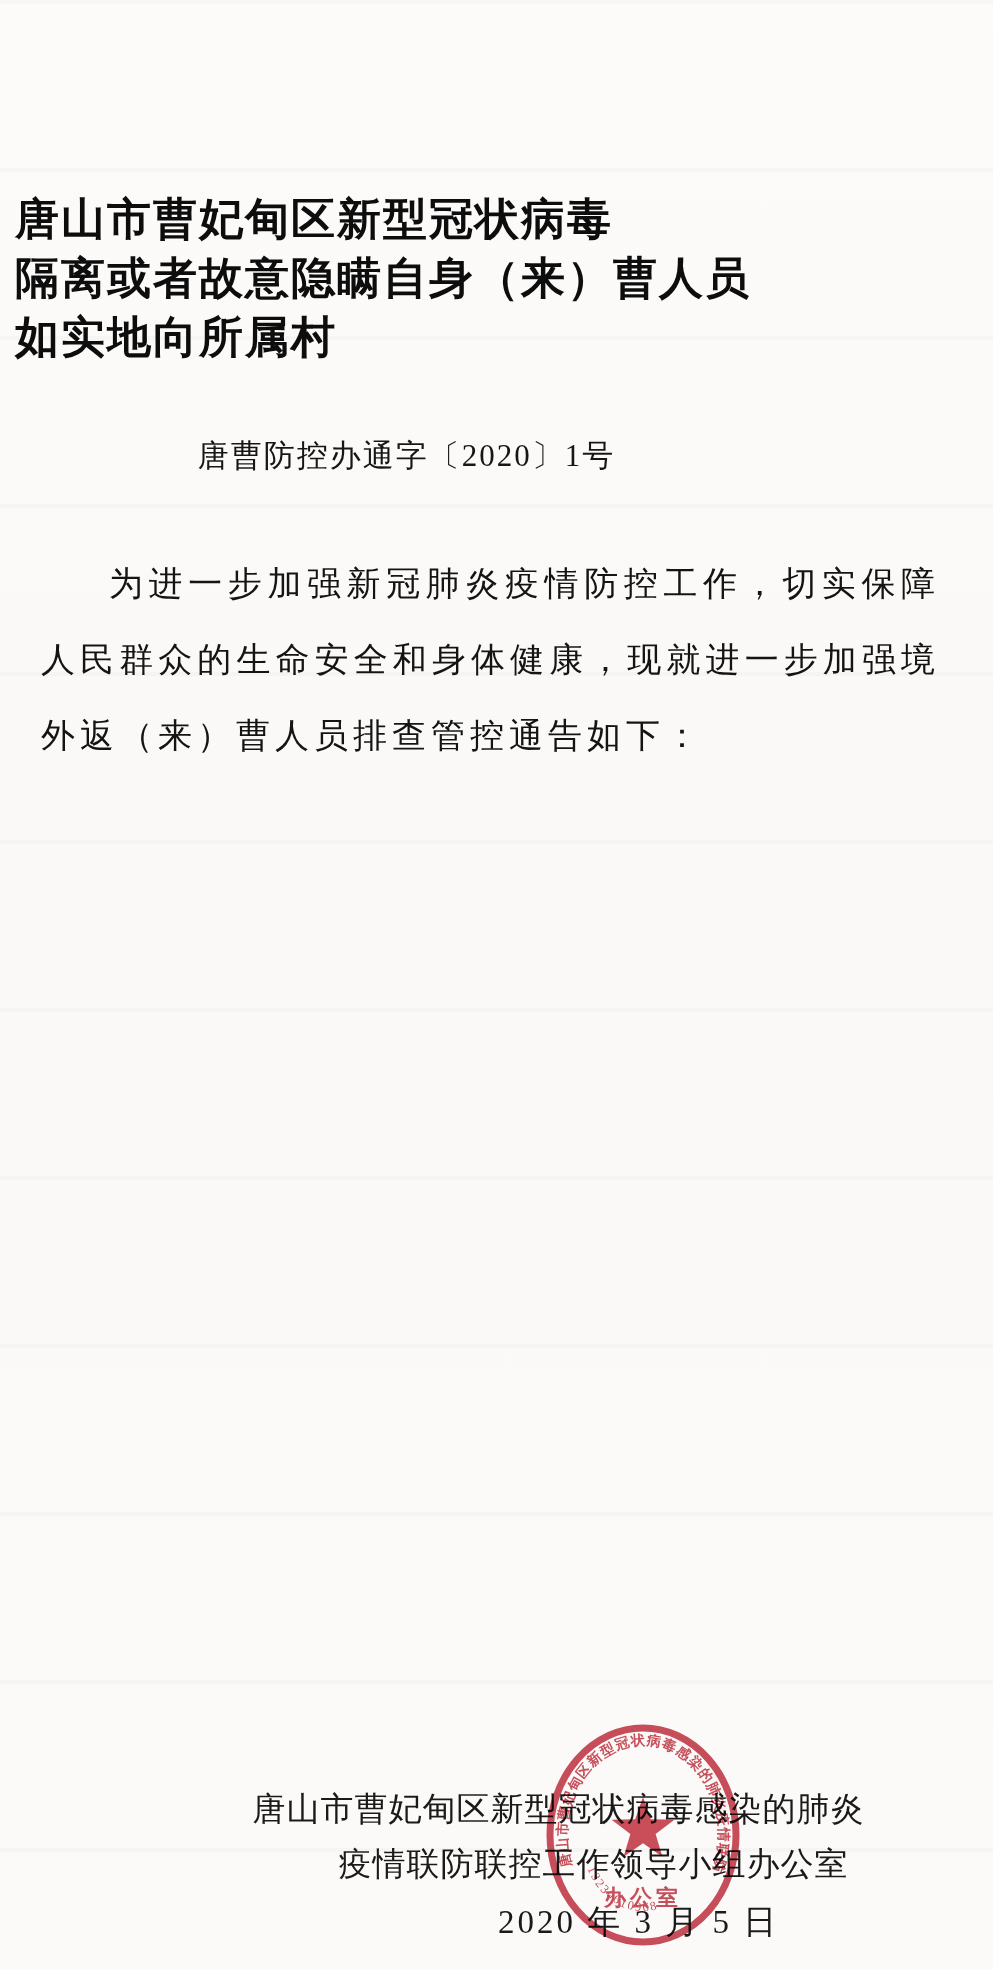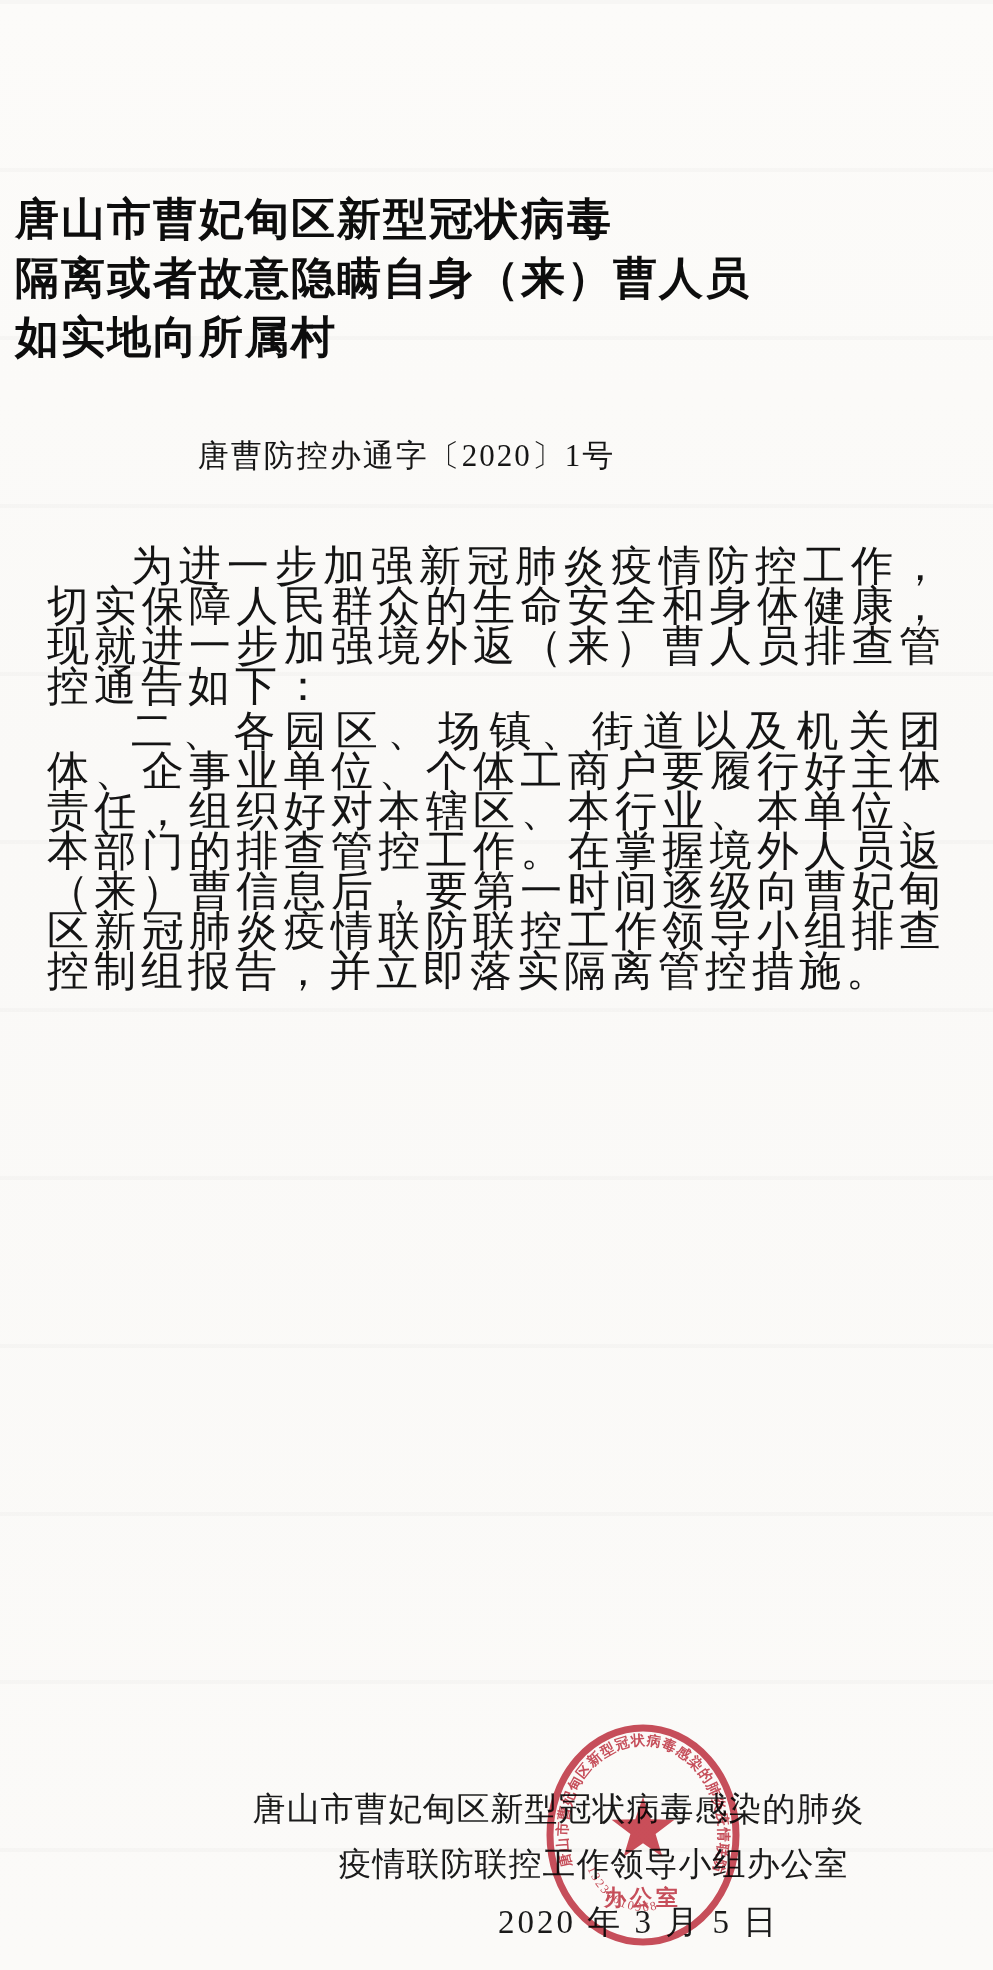--- a/index.html
+++ b/index.html
@@ -34,22 +34,22 @@
     color:#0d0d0d;
   }
   .doc-number{
     position:absolute;top:438px;left:0;width:100%;
     text-align:center;
     font-size:31px;line-height:36px;
     letter-spacing:2px;
     transform:translateX(-90px);
   }
   .body-text{
-    position:absolute;top:546px;left:47px;width:899px;
-    font-size:42px;line-height:40px;
+    position:absolute;top:546px;left:41px;width:899px;
+    font-size:34px;line-height:76px;
     letter-spacing:5px;
     text-align:justify;
     text-justify:inter-ideograph;
     color:#141414;
   }
   .body-text p{
     margin:0 0 5px 0;
     text-indent:2em;
   }
   .sig-line{
@@ -81,21 +81,20 @@
   <div class="title-block">
     <div>唐山市曹妃甸区新型冠状病毒</div>
     <div>隔离或者故意隐瞒自身（来）曹人员</div>
     <div>如实地向所属村</div>
   </div>
 
   <div class="doc-number">唐曹防控办通字〔2020〕1号</div>
 
   <div class="body-text">
     <p>为进一步加强新冠肺炎疫情防控工作，切实保障人民群众的生命安全和身体健康，现就进一步加强境外返（来）曹人员排查管控通告如下：</p>
-    <p>二、各园区、场镇、街道以及机关团体、企事业单位、个体工商户要履行好主体责任，组织好对本辖区、本行业、本单位、本部门的排查管控工作。在掌握境外人员返（来）曹信息后，要第一时间逐级向曹妃甸区新冠肺炎疫情联防联控工作领导小组排查控制组报告，并立即落实隔离管控措施。</p>
   </div>
 
   <div class="sig-line l1">唐山市曹妃甸区新型冠状病毒感染的肺炎</div>
   <div class="sig-line l2">疫情联防联控工作领导小组办公室</div>
   <div class="sig-line date">2020 年 3 月 5 日</div>
 
   <svg class="seal" viewBox="0 0 196 224" xmlns="http://www.w3.org/2000/svg">
     <defs>
       <path id="arcTop" d="M 26.6,142.8 A 76,90 0 1 1 169.4,142.8" fill="none"></path>
       <path id="arcBottom" d="M 39.7,138 A 62,76 0 0 0 156.3,138" fill="none"></path>

